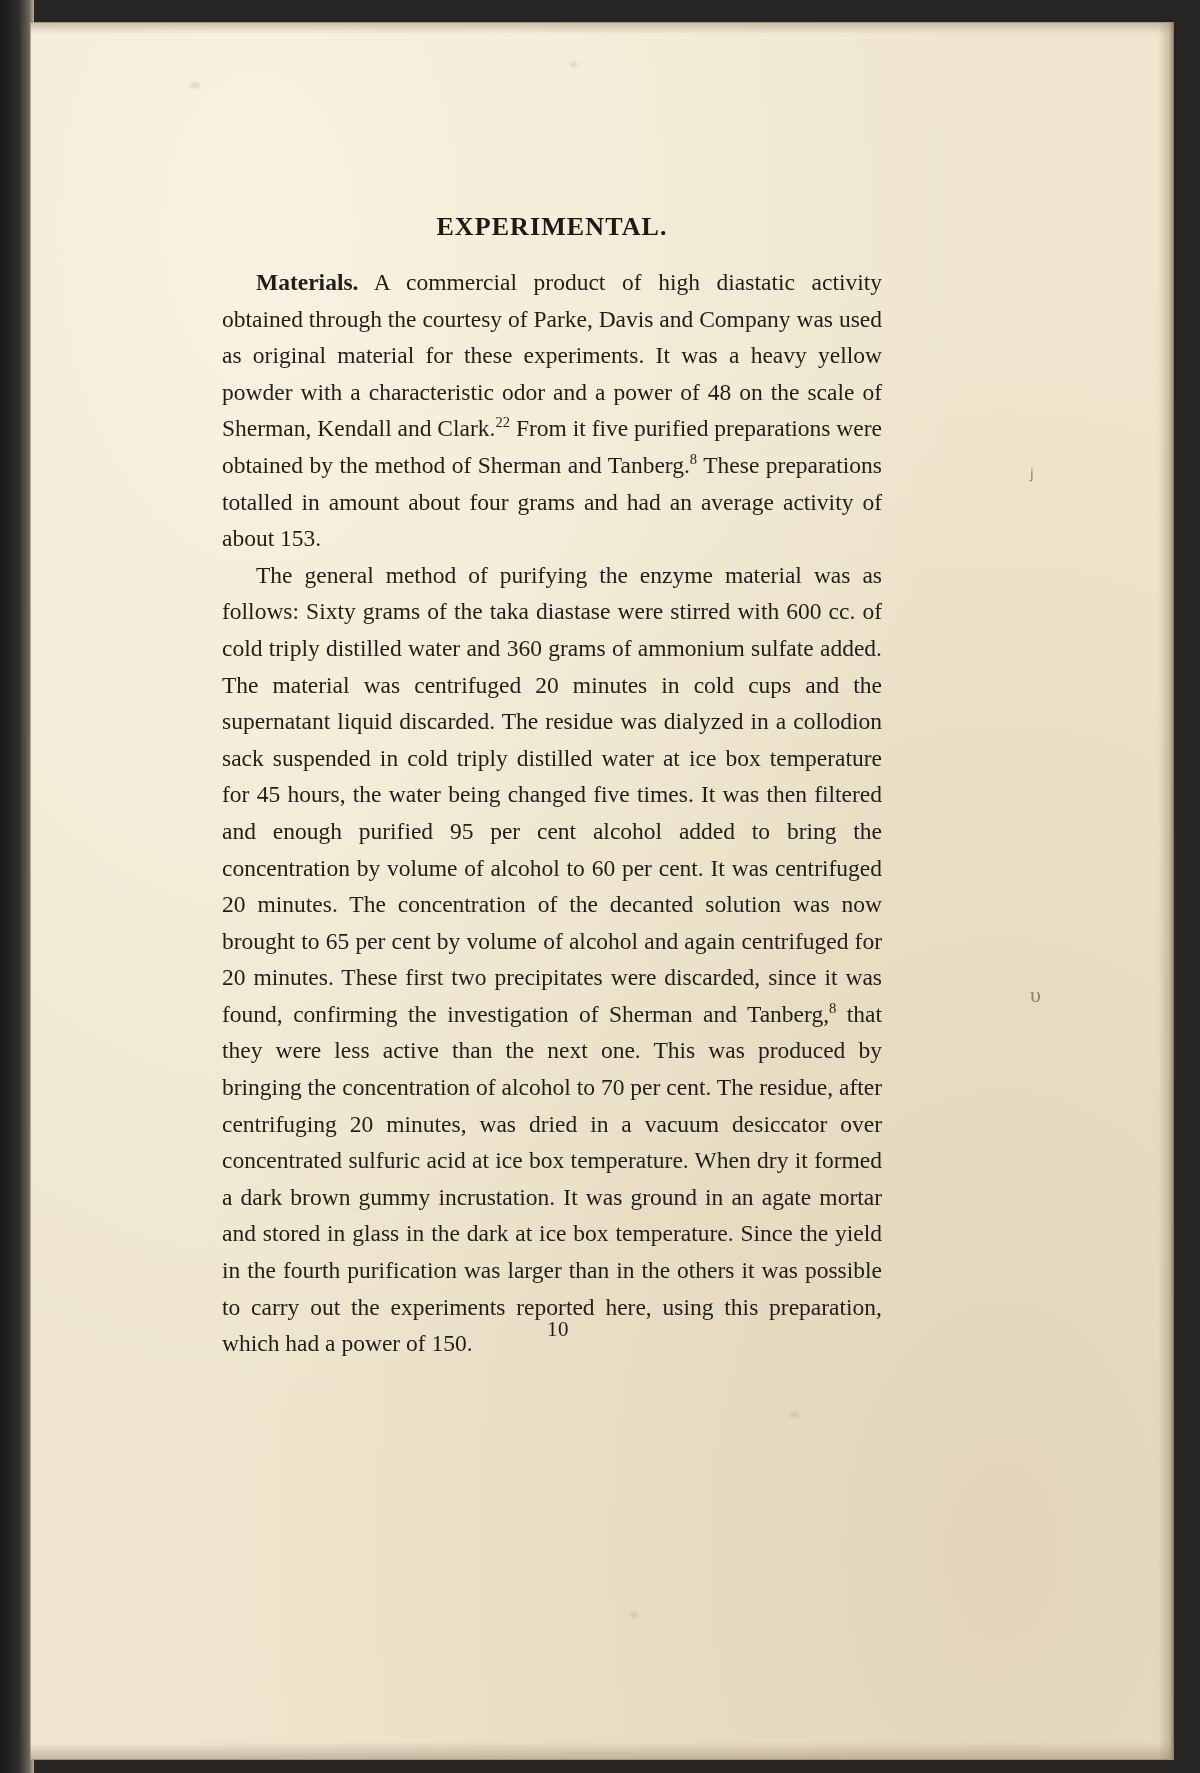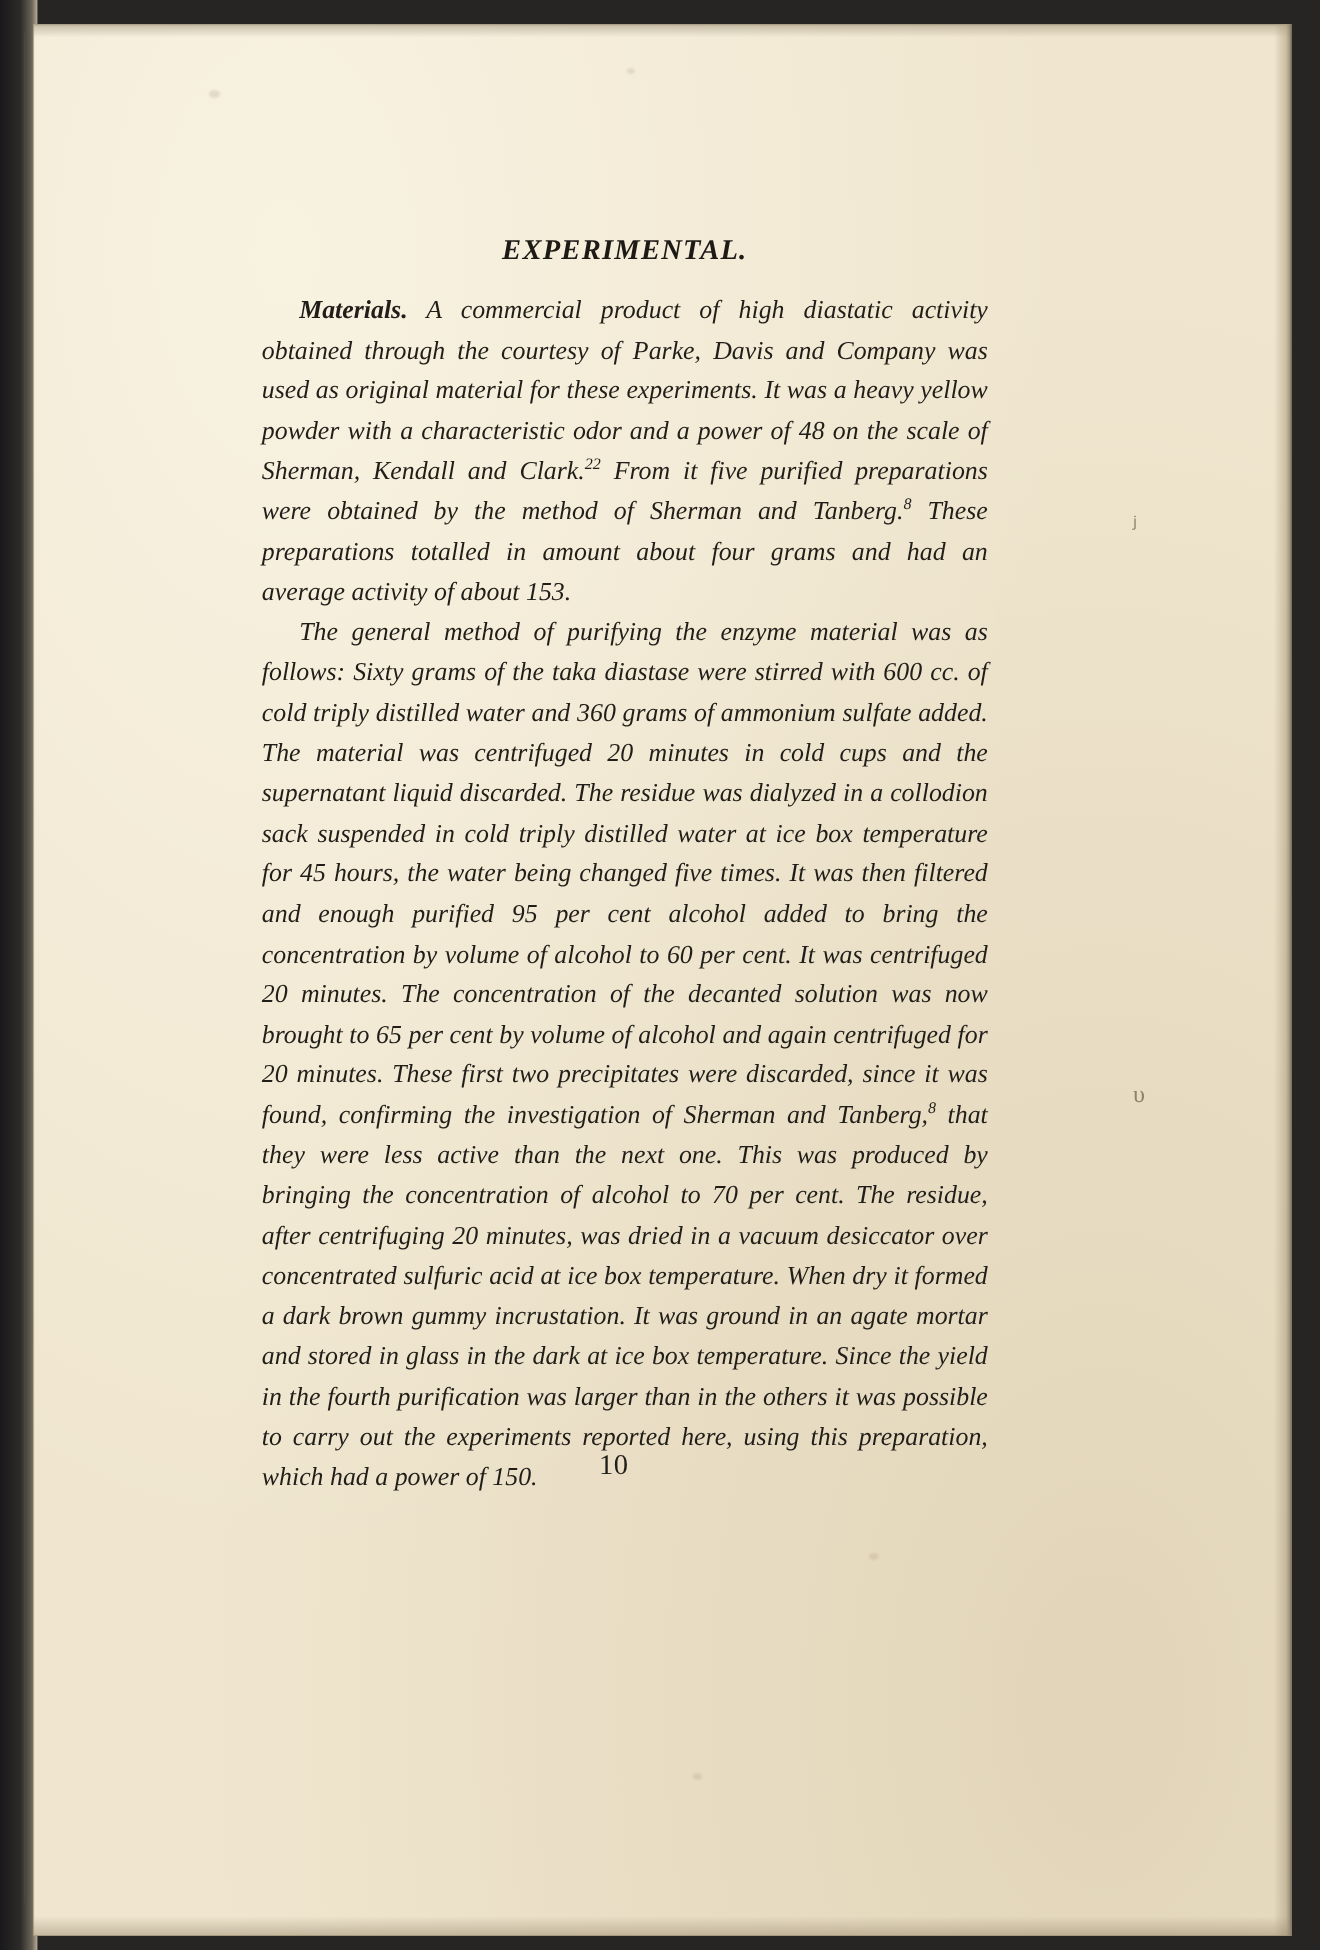--- a/index.html
+++ b/index.html
@@ -88,24 +88,23 @@
   .spot {
     position: absolute;
     border-radius: 50%;
     background: rgba(160,142,110,0.22);
     filter: blur(1.2px);
   }
 
   
   .text-column {
     position: absolute;
-    left: 208px;
+    left: 192px;
     top: 190px;
     width: 660px;
-    font-style: italic;
   }
 
   .section-heading {
     text-align: center;
     font-size: 26px;
     font-weight: bold;
     letter-spacing: 1.1px;
     color: #1d1a16;
     margin: 0 0 22px 0;
     font-family: "Liberation Serif", serif;
@@ -134,21 +133,21 @@
     vertical-align: super;
     line-height: 0;
   }
 
   .folio {
     position: absolute;
     left: 0;
     top: 1295px;
     width: 1056px;
     text-align: center;
-    font-size: 26px;
+    font-size: 21px;
     color: #211e19;
     letter-spacing: 0.5px;
   }
 
   
   .margin-mark {
     position: absolute;
     color: #6f6450;
     font-size: 22px;
     opacity: 0.75;

